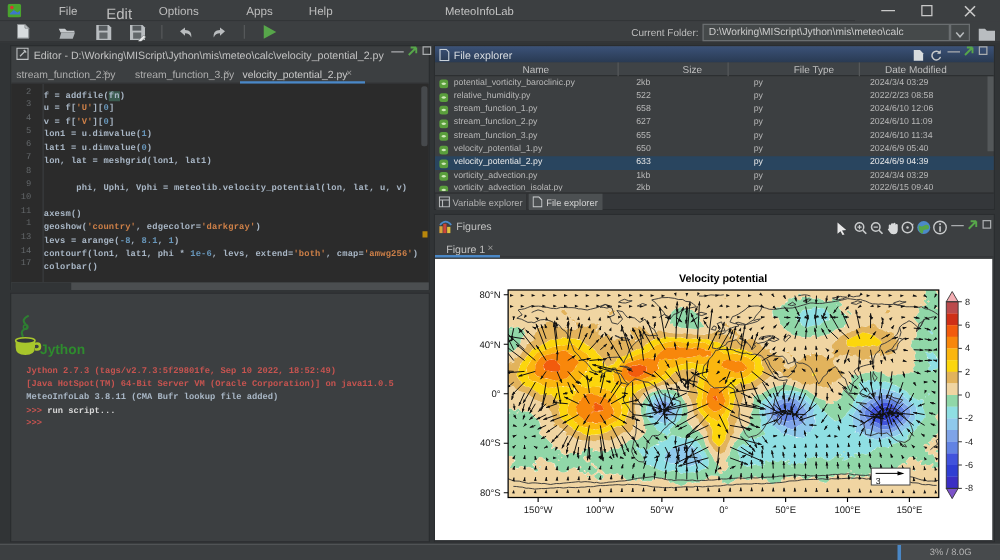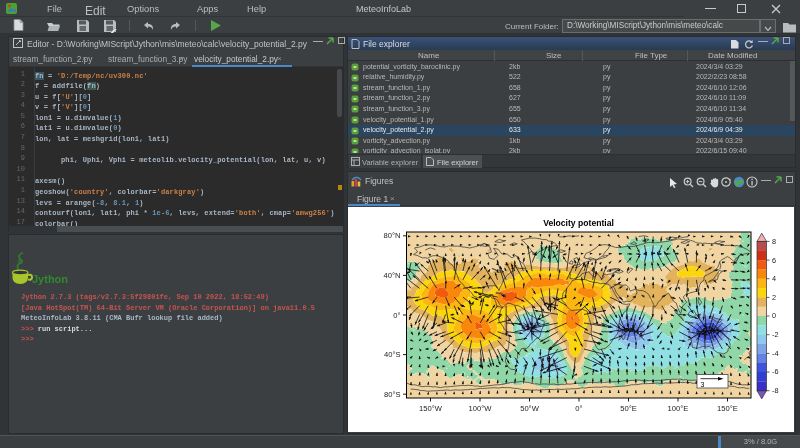--- a/index.html
+++ b/index.html
@@ -89,32 +89,31 @@
     <span class="abs" style="left:4px;top:5px;font-size:8.3px;color:#aeaeae">stream_function_2.py</span>
       <span class="abs" style="left:73px;top:5px;font-size:8px;color:#9a9a9a">×</span>
     <span class="abs" style="left:99px;top:5px;font-size:8.3px;color:#aeaeae">stream_function_3.py</span>
       <span class="abs" style="left:170px;top:5px;font-size:8px;color:#9a9a9a">×</span>
     <span class="abs" style="left:185px;top:5px;font-size:8.3px;color:#cacaca">velocity_potential_2.py</span>
       <span class="abs" style="left:268px;top:5px;font-size:8px;color:#9a9a9a">×</span>
     <span class="abs" style="left:183px;top:16px;width:100px;border-top:2px solid #4A88C7"></span>
   </div>
   <div class="abs mono" style="left:0;top:30px;width:334px;height:159px;background:#2B2B2B;overflow:hidden">
     <div style="padding-top:1.5px">
-        <div class="cl"><span class="ln">1</span><span class="ct"><span style="color:#A9B7C6;background:#3D5666;">fn</span><span style="color:#A9B7C6;"> = </span><span style="color:#CE8048;">'D:/Temp/nc/uv300.nc'</span></span></div>
         <div class="cl"><span class="ln">2</span><span class="ct"><span style="color:#A9B7C6;">f = addfile(</span><span style="color:#A9B7C6;background:#3B5B50;">fn</span><span style="color:#A9B7C6;">)</span></span></div>
         <div class="cl"><span class="ln">3</span><span class="ct"><span style="color:#A9B7C6;">u = f[</span><span style="color:#CE8048;">'U'</span><span style="color:#A9B7C6;">][</span><span style="color:#6897BB;">0</span><span style="color:#A9B7C6;">]</span></span></div>
         <div class="cl"><span class="ln">4</span><span class="ct"><span style="color:#A9B7C6;">v = f[</span><span style="color:#CE8048;">'V'</span><span style="color:#A9B7C6;">][</span><span style="color:#6897BB;">0</span><span style="color:#A9B7C6;">]</span></span></div>
         <div class="cl"><span class="ln">5</span><span class="ct"><span style="color:#A9B7C6;">lon1 = u.dimvalue(</span><span style="color:#6897BB;">1</span><span style="color:#A9B7C6;">)</span></span></div>
         <div class="cl"><span class="ln">6</span><span class="ct"><span style="color:#A9B7C6;">lat1 = u.dimvalue(</span><span style="color:#6897BB;">0</span><span style="color:#A9B7C6;">)</span></span></div>
         <div class="cl"><span class="ln">7</span><span class="ct"><span style="color:#A9B7C6;">lon, lat = meshgrid(lon1, lat1)</span></span></div>
         <div class="cl"><span class="ln">8</span><span class="ct"></span></div>
         <div class="cl"><span class="ln">9</span><span class="ct"><span style="color:#A9B7C6;padding-left:26px;">phi, Uphi, Vphi = meteolib.velocity_potential(lon, lat, u, v)</span></span></div>
         <div class="cl"><span class="ln">10</span><span class="ct"></span></div>
         <div class="cl"><span class="ln">11</span><span class="ct"><span style="color:#A9B7C6;">axesm()</span></span></div>
-        <div class="cl"><span class="ln">1</span><span class="ct"><span style="color:#A9B7C6;">geoshow(</span><span style="color:#CE8048;">'country'</span><span style="color:#A9B7C6;">, colorbar=</span><span style="color:#CE8048;">'darkgray'</span><span style="color:#A9B7C6;">)</span></span></div>
+        <div class="cl"><span class="ln">1</span><span class="ct"><span style="color:#A9B7C6;">geoshow(</span><span style="color:#CE8048;">'country'</span><span style="color:#A9B7C6;">, edgecolor=</span><span style="color:#CE8048;">'darkgray'</span><span style="color:#A9B7C6;">)</span></span></div>
         <div class="cl"><span class="ln">13</span><span class="ct"><span style="color:#A9B7C6;">levs = arange(</span><span style="color:#6897BB;">-8</span><span style="color:#A9B7C6;">, </span><span style="color:#6897BB;">8.1</span><span style="color:#A9B7C6;">, </span><span style="color:#6897BB;">1</span><span style="color:#A9B7C6;">)</span></span></div>
         <div class="cl"><span class="ln">14</span><span class="ct"><span style="color:#A9B7C6;">contourf(lon1, lat1, phi * </span><span style="color:#6897BB;">1e-6</span><span style="color:#A9B7C6;">, levs, extend=</span><span style="color:#CE8048;">'both'</span><span style="color:#A9B7C6;">, cmap=</span><span style="color:#CE8048;">'amwg256'</span><span style="color:#A9B7C6;">)</span></span></div>
         <div class="cl"><span class="ln">17</span><span class="ct"><span style="color:#A9B7C6;">colorbar()</span></span></div>
       </div>
     <span class="abs" style="left:24.5px;top:0;height:159px;border-left:1px solid #3a3d3f"></span>
     <span class="abs" style="left:329px;top:118px;width:4px;height:5px;background:#b8860b"></span>
       <span class="abs" style="left:328px;top:2px;width:5px;height:48px;background:#46494c;border-radius:2px"></span>
   </div>
   <div class="abs" style="left:0;top:189px;width:334px;height:5.5px;background:#4B4E50">
       <span class="abs" style="left:0;top:0;width:48px;height:5.5px;background:#313436"></span>

